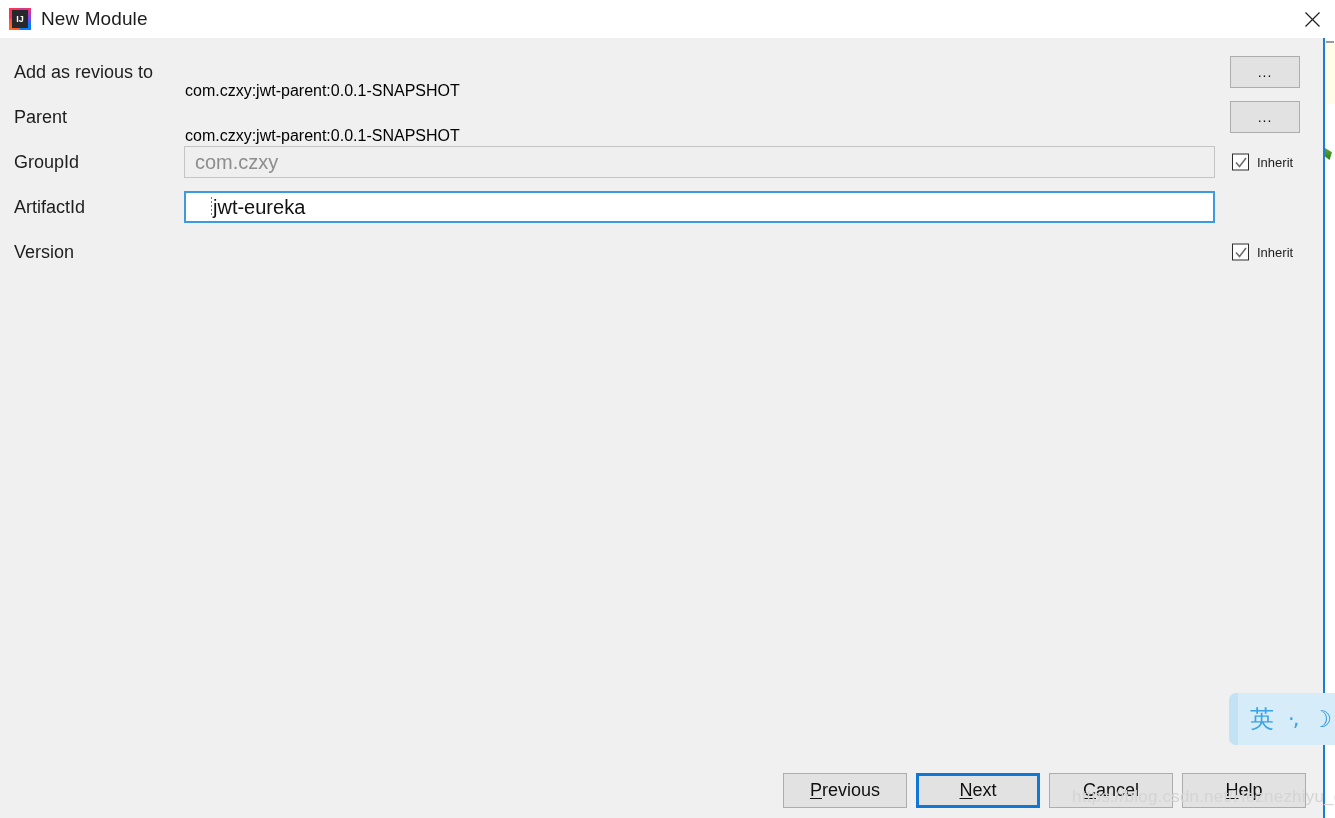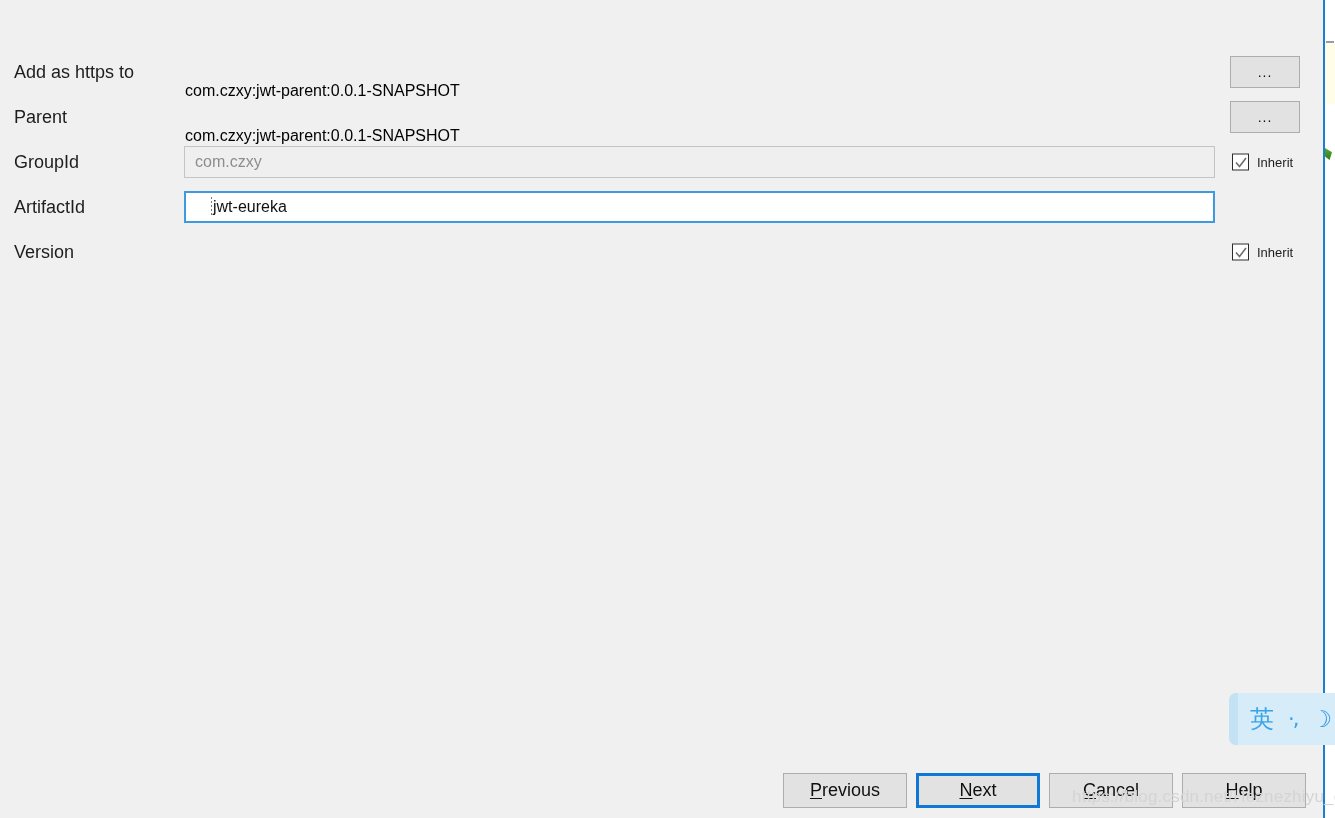--- a/index.html
+++ b/index.html
@@ -166,21 +166,21 @@
     position: absolute;
     left: 184px;
     top: 50%;
     transform: translateY(-50%);
     width: 1031px;
     height: 32px;
     box-sizing: border-box;
     display: flex;
     align-items: center;
     padding-left: 10px;
-    font-size: 16px;
+    font-size: 20px;
   }
   .field.disabled {
     background: #efefef;
     border: 1px solid #c4c4c4;
     color: #8d8d8d;
   }
   .field.focused {
     background: #ffffff;
     border: 2px solid #3c9ade;
     color: #111111;
@@ -328,25 +328,43 @@
 <body>
 
 <div class="window">
 
   <div class="bg-window-fill"></div>
   <div class="bg-window-tab"></div>
   <div class="bg-window-grayline"></div>
   <div class="bg-window-greenbit"></div>
   <div class="bg-window-line"></div>
 
+  <div class="titlebar">
+    <div class="app-icon">
+      <div class="bg-tl"></div>
+      <div class="bg-bl"></div>
+      <div class="bg-tr"></div>
+      <div class="bg-br"></div>
+      <div class="plate">
+          <span>IJ</span>
+        </div>
+    </div>
+    <div class="title-text">New Module</div>
+    <div class="close-btn">
+      <svg width="17" height="17" viewBox="0 0 17 17">
+        <line x1="1.5" y1="1.5" x2="15.5" y2="15.5" stroke="#222" stroke-width="1.3"></line>
+        <line x1="15.5" y1="1.5" x2="1.5" y2="15.5" stroke="#222" stroke-width="1.3"></line>
+      </svg>
+    </div>
+  </div>
 
   <div class="form">
 
     <div class="row" style="top:14px;">
-      <div class="row-label">Add as https to</div>
+      <div class="row-label">Add as revious to</div>
       <div class="row-static-value">com.czxy:jwt-parent:0.0.1-SNAPSHOT</div>
       <div class="dots-btn">...</div>
     </div>
 
     <div class="row" style="top:59px;">
       <div class="row-label">Parent</div>
       <div class="row-static-value">com.czxy:jwt-parent:0.0.1-SNAPSHOT</div>
       <div class="dots-btn">...</div>
     </div>
 

